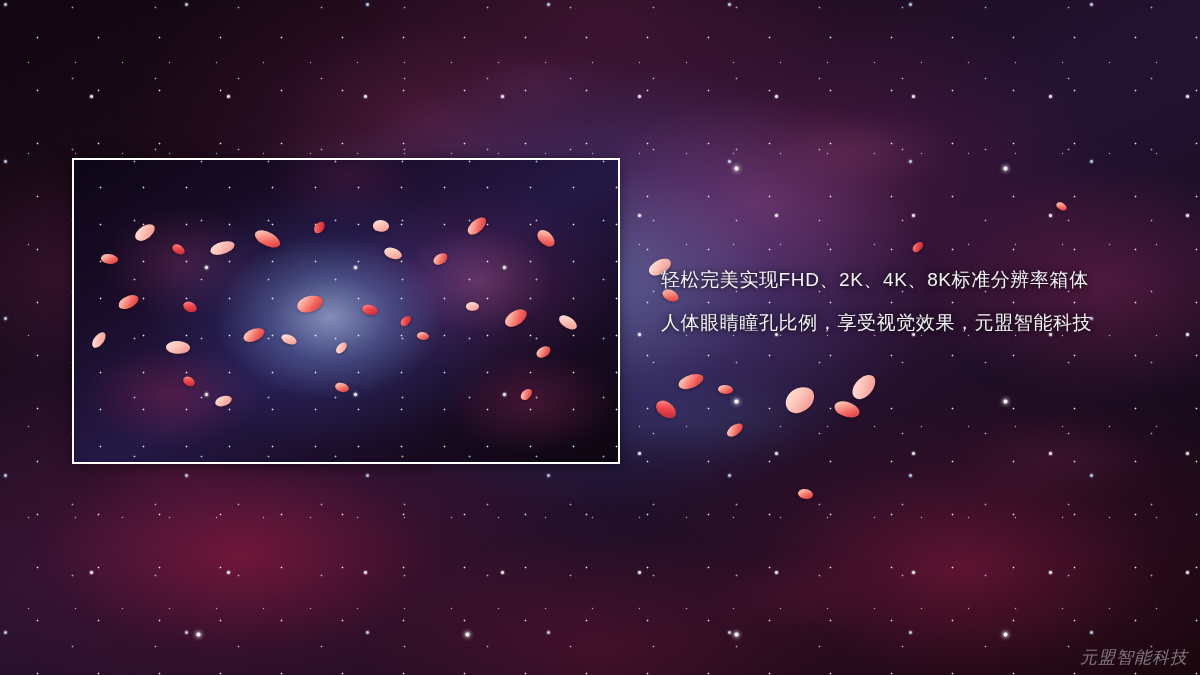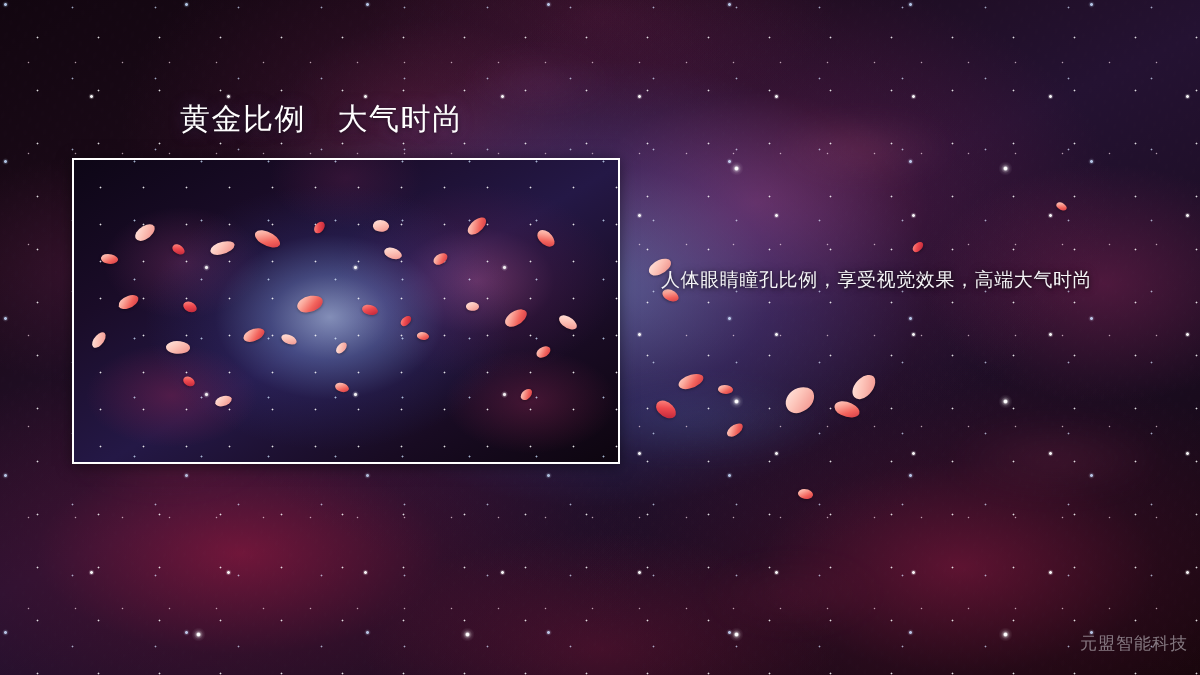--- a/index.html
+++ b/index.html
@@ -172,25 +172,26 @@
     color: #f4f4f6;
     letter-spacing: .6px;
     white-space: pre;
     text-shadow: 0 1px 4px rgba(0,0,0,.65), 0 0 10px rgba(0,0,0,.35);
   }
 
   
   #watermark {
     position: absolute;
     right: 12px;
-    bottom: 20px;
+    bottom: 6px;
     font-size: 17px;
     letter-spacing: 1px;
     color: rgba(222,222,228,0.52);
     white-space: pre;
+    font-style: italic;
   }
 </style>
 </head>
 <body>
 
 <div id="slide">
 
   <div class="bg-layer" id="bg-base"></div>
   <div class="bg-layer" id="bg-wisps"></div>
   <div class="bg-layer" id="bg-dust"></div>
@@ -206,21 +207,20 @@
       <div class="petal" style="left: 59.8%; top: 57%; width: 15px; height: 9px; transform: rotate(12deg);"></div>
       <div class="petal" style="left: 60.5%; top: 63%; width: 18px; height: 10px; transform: rotate(-28deg);"></div>
       <div class="petal pale" style="left: 65.4%; top: 57.5%; width: 30px; height: 24px; transform: rotate(-18deg);"></div>
       <div class="petal" style="left: 69.5%; top: 59.5%; width: 26px; height: 15px; transform: rotate(26deg);"></div>
       <div class="petal pale" style="left: 70.8%; top: 56%; width: 28px; height: 18px; transform: rotate(-40deg);"></div>
       <div class="petal" style="left: 66.5%; top: 72.5%; width: 15px; height: 10px; transform: rotate(20deg);"></div>
       <div class="petal deep" style="left: 76%; top: 36%; width: 12px; height: 8px; transform: rotate(-30deg);"></div>
       <div class="petal" style="left: 88%; top: 30%; width: 11px; height: 7px; transform: rotate(40deg);"></div>
     </div>
 
-  <div id="title">黄金比例　大气时尚</div>
 
   <div id="photo-frame">
     <div id="photo-inner">
       <div id="photo-neb"></div>
       <div id="photo-stars"></div>
       <div id="photo-petal-layer" style="position:absolute;inset:0;">
           <div class="petal pale" style="left: 11%; top: 22%; width: 22px; height: 13px; transform: rotate(-28deg);"></div>
           <div class="petal deep" style="left: 18%; top: 28%; width: 13px; height: 9px; transform: rotate(42deg);"></div>
           <div class="petal" style="left: 5%; top: 31%; width: 17px; height: 10px; transform: rotate(15deg);"></div>
           <div class="petal pale" style="left: 25%; top: 27%; width: 25px; height: 12px; transform: rotate(-12deg);"></div>
@@ -248,18 +248,19 @@
           <div class="petal" style="left: 85%; top: 62%; width: 15px; height: 10px; transform: rotate(-20deg);"></div>
           <div class="petal deep" style="left: 20%; top: 72%; width: 12px; height: 9px; transform: rotate(44deg);"></div>
           <div class="petal pale" style="left: 26%; top: 78%; width: 17px; height: 10px; transform: rotate(-10deg);"></div>
           <div class="petal" style="left: 48%; top: 74%; width: 14px; height: 9px; transform: rotate(26deg);"></div>
           <div class="petal" style="left: 82%; top: 76%; width: 13px; height: 9px; transform: rotate(-32deg);"></div>
         </div>
     </div>
   </div>
 
   <div id="body-text">
-    <div class="body-line">人体眼睛瞳孔比例，享受视觉效果，高端大气时尚</div>
+    <div class="body-line">轻松完美实现FHD、2K、4K、8K标准分辨率箱体</div>
+    <div class="body-line">人体眼睛瞳孔比例，享受视觉效果，元盟智能科技</div>
   </div>
 
   <div id="watermark">元盟智能科技</div>
 
 </div>
 
 </body></html>

